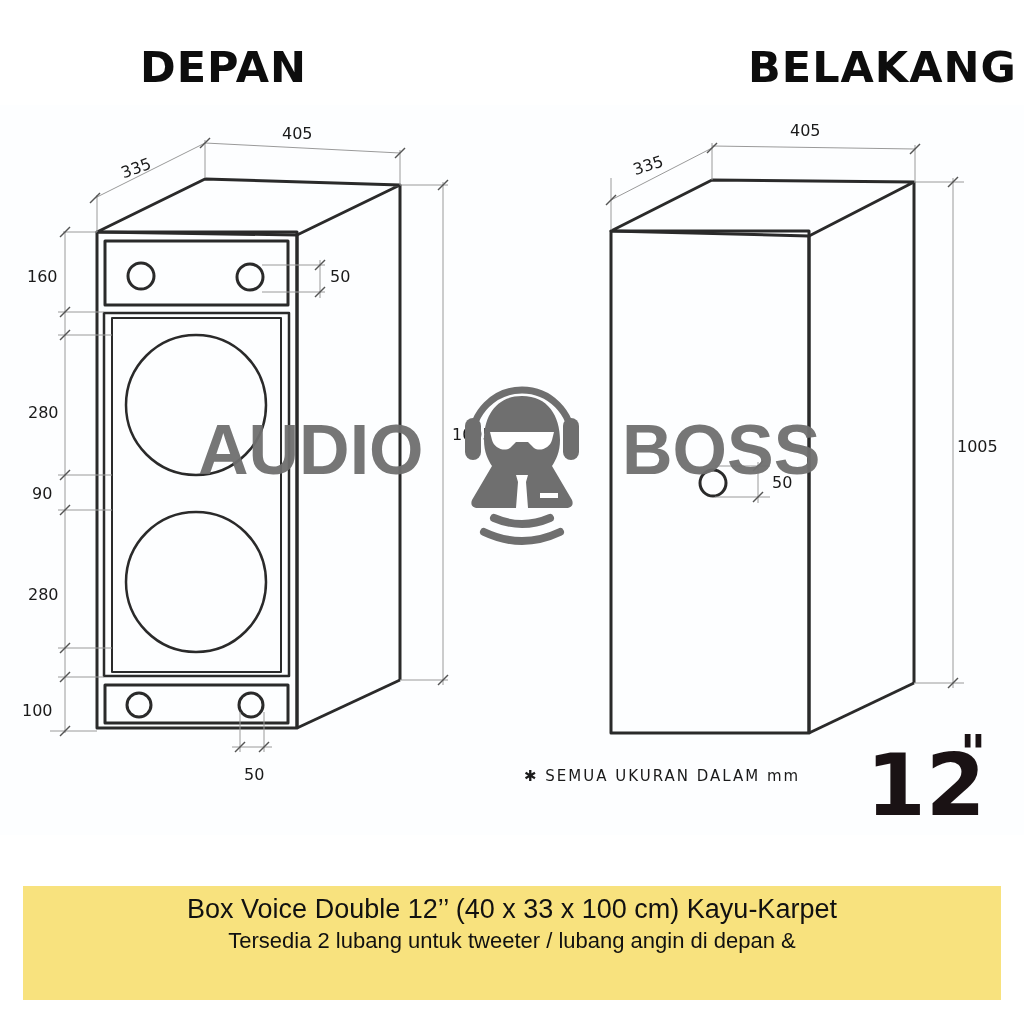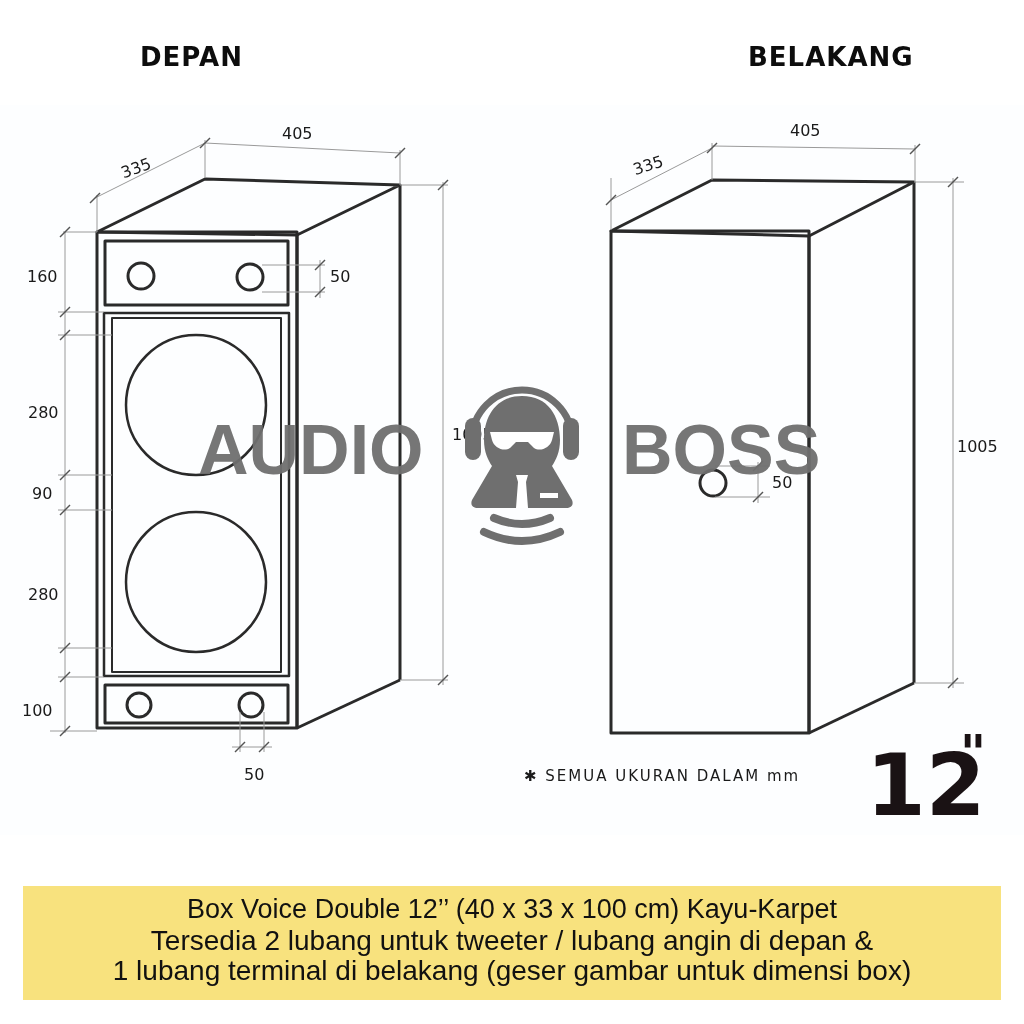--- a/index.html
+++ b/index.html
@@ -1,28 +1,28 @@
 <!DOCTYPE html>
 <html><head>
 <meta charset="utf-8">
 <style>
   html, body { margin:0; padding:0; background:#ffffff; }
   body { width:1024px; height:1024px; position:relative; overflow:hidden; font-family:"DejaVu Sans", sans-serif; }
-  .view-title { position:absolute; top:42px; font-family:"DejaVu Sans", sans-serif; font-weight:bold; font-size:26px; color:#0d0d0d; letter-spacing:1px; }
+  .view-title { position:absolute; top:42px; font-family:"DejaVu Sans", sans-serif; font-weight:bold; font-size:43px; color:#0d0d0d; letter-spacing:1px; }
   #title-front { left:140px; }
   #title-back { left:748px; }
   #paper { position:absolute; left:0; top:105px; width:1024px; height:730px; background:#fdfeff; }
   svg.drawing { position:absolute; left:0; top:0; width:1024px; height:1024px; }
   .dim { font-family:"DejaVu Sans", sans-serif; font-size:16px; fill:#1a1a1a; }
   .note { font-family:"DejaVu Sans", sans-serif; font-size:15px; fill:#1a1a1a; letter-spacing:2px; }
   .big12 { font-family:"DejaVu Sans", sans-serif; font-weight:bold; font-size:86px; fill:#1a1214; }
   .wm-text { font-family:"Liberation Sans", sans-serif; font-weight:bold; font-size:70px; fill:#6f6f6f; fill-opacity:0.95; }
   #caption { position:absolute; left:23px; top:886px; width:978px; height:114px; background:#f8e27e; text-align:center; color:#111; font-family:"Liberation Sans", sans-serif; }
   #caption .l1 { font-size:27px; line-height:34px; margin-top:6px; }
-  #caption .l2, #caption .l3 { font-size:28px; line-height:30px; }
+  #caption .l2, #caption .l3 { font-size:22px; line-height:30px; }
 </style>
 </head>
 <body>
 
 <div id="title-front" class="view-title">DEPAN</div>
 <div id="title-back" class="view-title">BELAKANG</div>
 
 <div id="paper"></div>
 
 <svg class="drawing" viewBox="0 0 1024 1024">
@@ -175,14 +175,13 @@
 
       <path d="M494,518 Q522,530 550,518" stroke="#6f6f6f" stroke-width="8" fill="none" stroke-linecap="round"></path>
       <path d="M484,532 Q522,550 560,532" stroke="#6f6f6f" stroke-width="8" fill="none" stroke-linecap="round"></path>
     </g>
   </g>
 </svg>
 
 <div id="caption">
   <div class="l1">Box Voice Double 12’’ (40 x 33 x 100 cm) Kayu-Karpet</div>
   <div class="l2">Tersedia 2 lubang untuk tweeter / lubang angin di depan &amp;</div>
-  <div class="l3">1 lubang terminal di belakang (geser gambar untuk dimensi box)</div>
 </div>
 
 </body></html>

